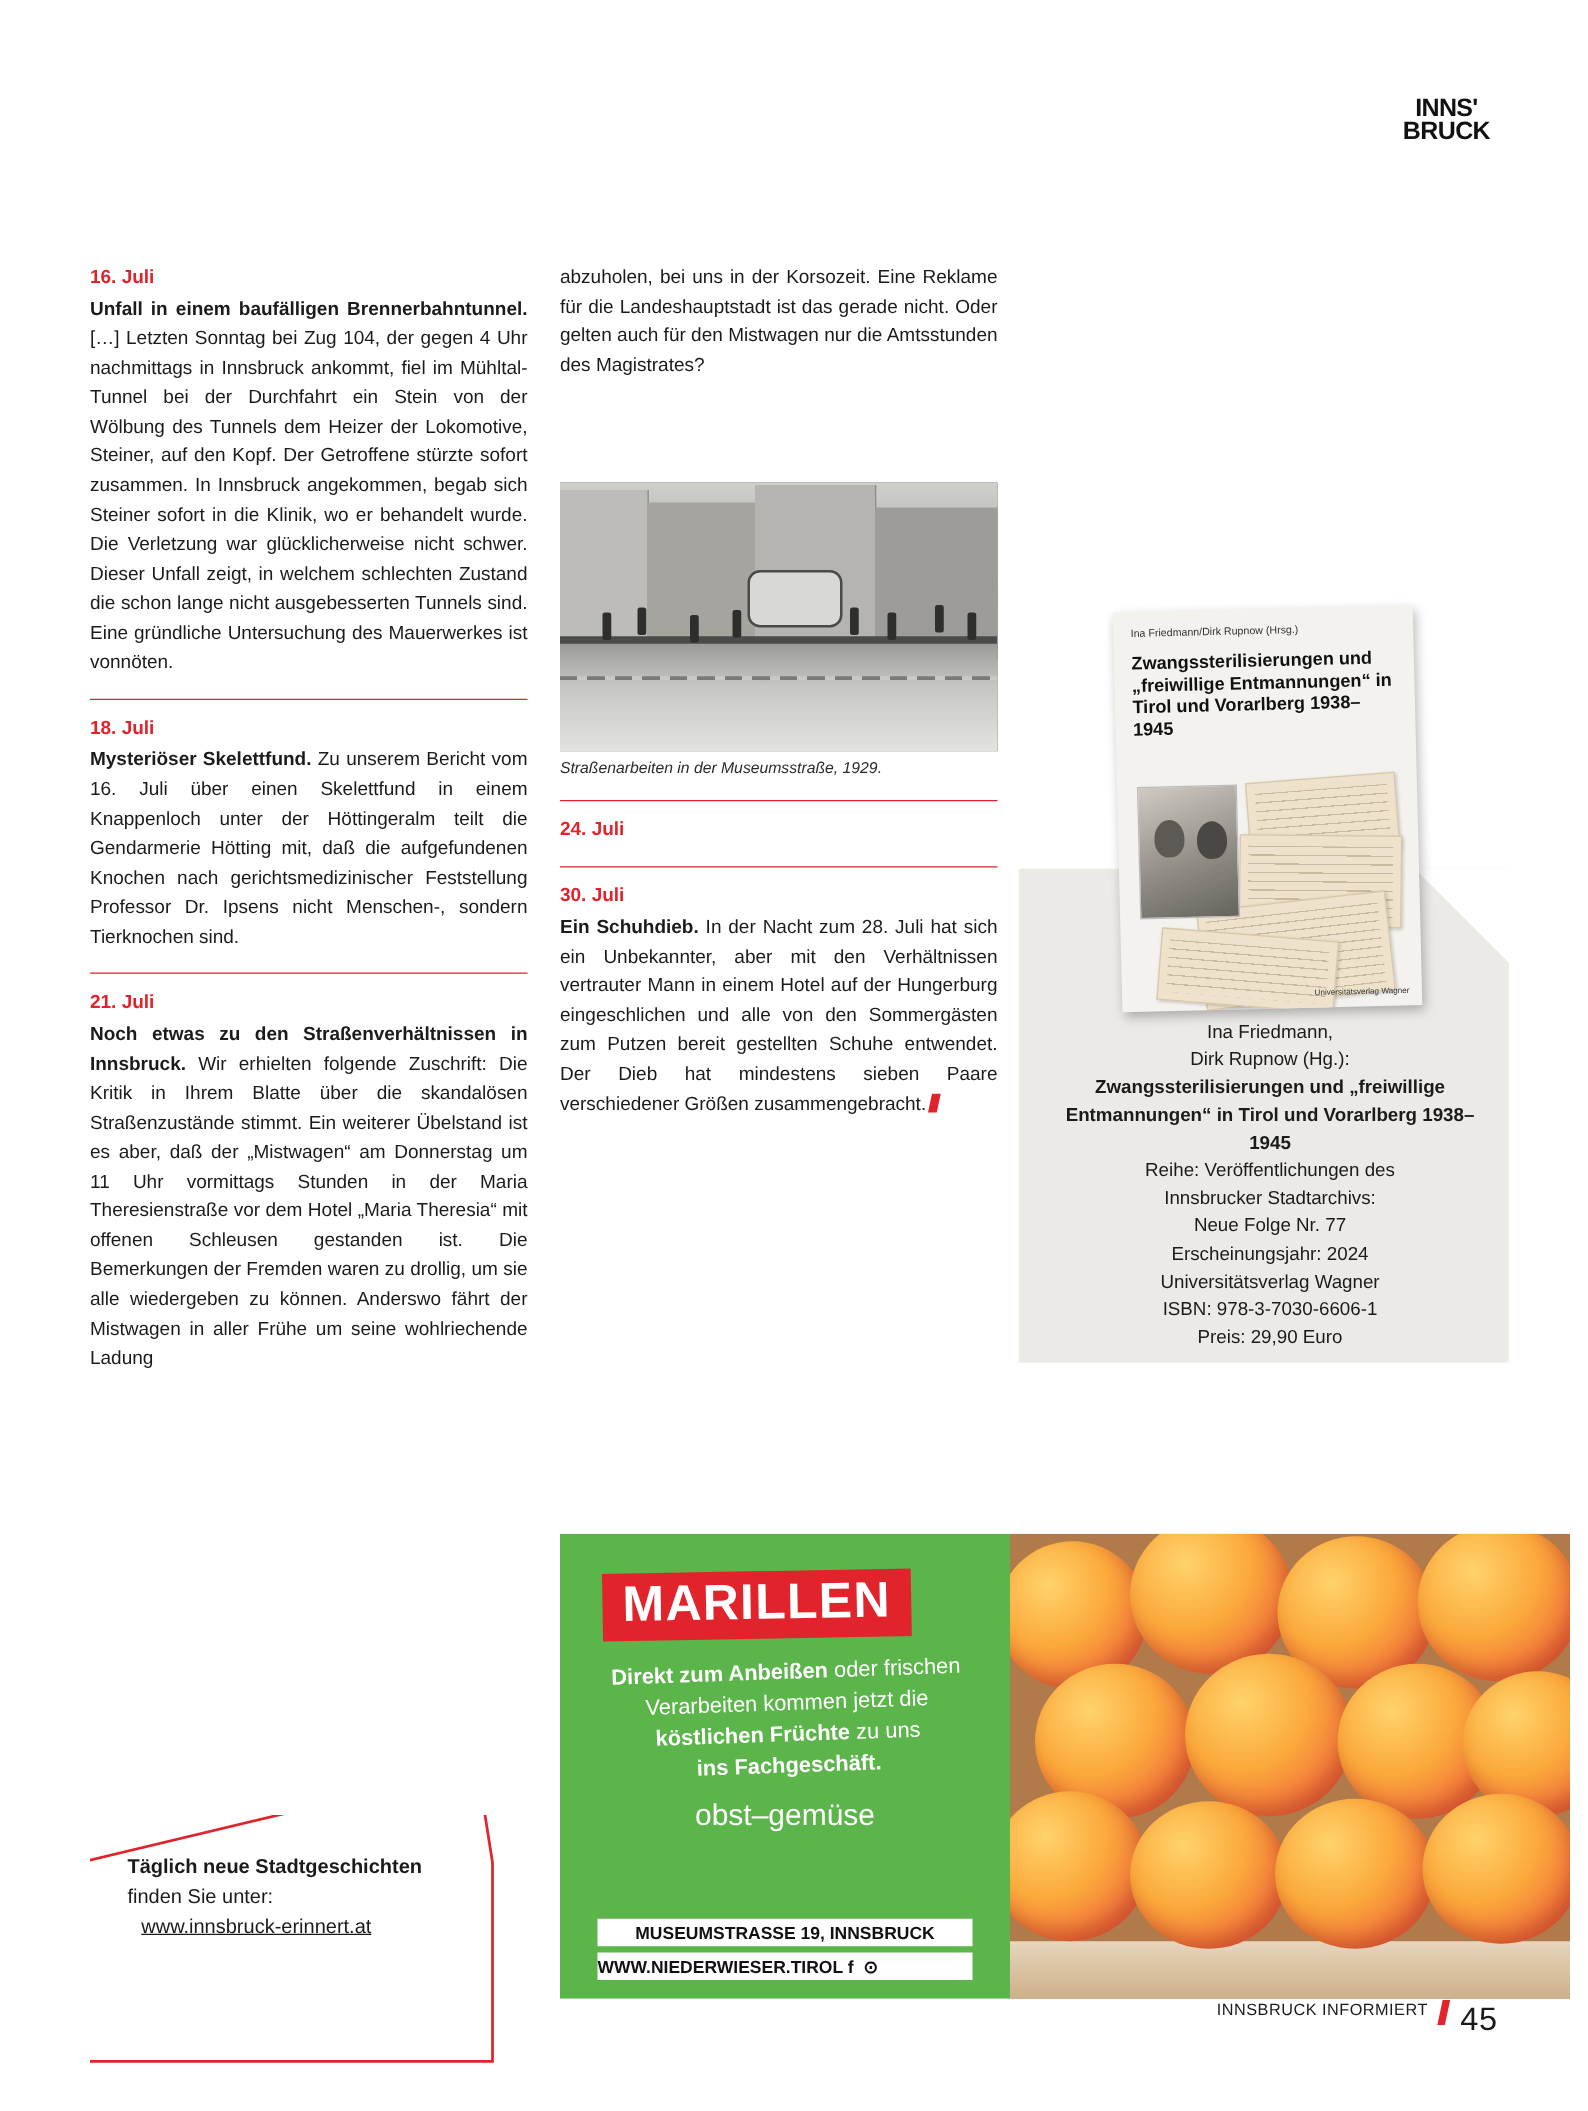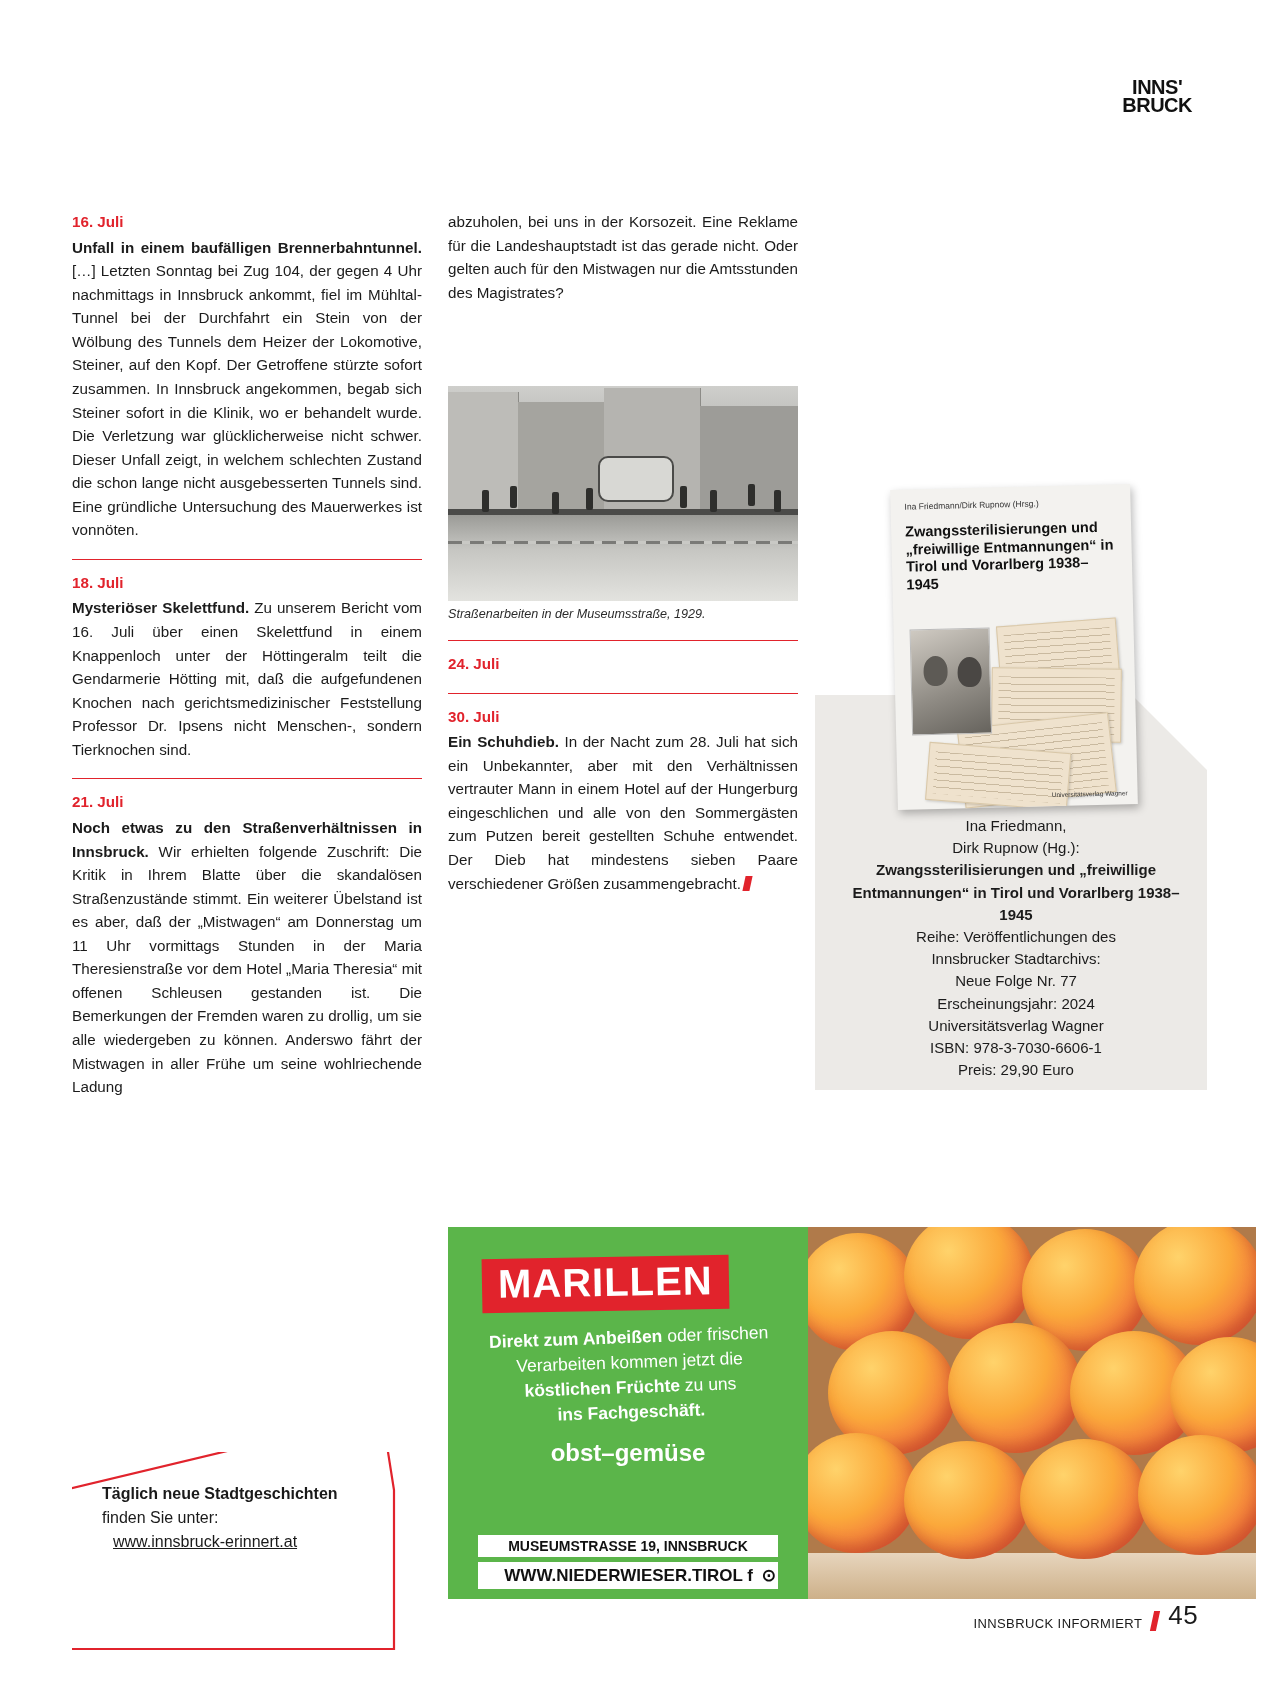--- a/index.html
+++ b/index.html
@@ -239,35 +239,35 @@
     position: absolute;
     left: 22px; top: 98px; width: 320px;
     text-align: center;
     font-size: 17.5px;
     line-height: 1.42;
     transform: rotate(-2deg);
   }
   .ad-sub b { font-weight: bold; }
   .ad-obst {
     position: absolute; left: 0; right: 0; top: 212px;
-    text-align: center; font-weight: bold; font-size: 24px;
+    text-align: center; font-weight: normal; font-size: 24px;
   }
   .ad-brand {
     position: absolute; left: 0; right: 0; top: 243px;
     text-align: center; font-weight: bold; font-size: 45px; letter-spacing: -0.5px;
   }
   .ad-addr {
     position: absolute; left: 30px; right: 30px; top: 308px;
     background: #fff; color: #111; font-weight: bold; font-size: 14px;
     text-align: center; padding: 3px 0;
   }
   .ad-web {
     position: absolute; left: 30px; right: 30px; top: 335px;
-    background: #fff; color: #111; font-weight: bold; font-size: 17px;
-    text-align: right; padding: 3px 0;
+    background: #fff; color: #111; font-weight: bold; font-size: 14px;
+    text-align: left; padding: 3px 0;
   }
   .ad-web .soc { letter-spacing: 2px; }
   .ad-right {
     width: 448px;
     position: relative;
     background: #b07a4a;
     overflow: hidden;
   }
   .ad-right .crate {
     position: absolute; left: 0; bottom: 0; width: 100%; height: 46px;
@@ -299,21 +299,21 @@
   }
   .callout .ctext .t1 { font-weight: bold; }
   .callout .ctext .t3 { text-decoration: underline; margin-left: 11px; }
 
   
   .footer {
     position: absolute;
     right: 72px;
     bottom: 58px;
     display: flex;
-    align-items: flex-end;
+    align-items: flex-start;
     gap: 10px;
     font-size: 13px;
     letter-spacing: .4px;
     color: #1a1a1a;
   }
   .footer .bar {
     display: inline-block;
     width: 6px; height: 20px;
     background: #e1232c;
     transform: skewX(-12deg);

